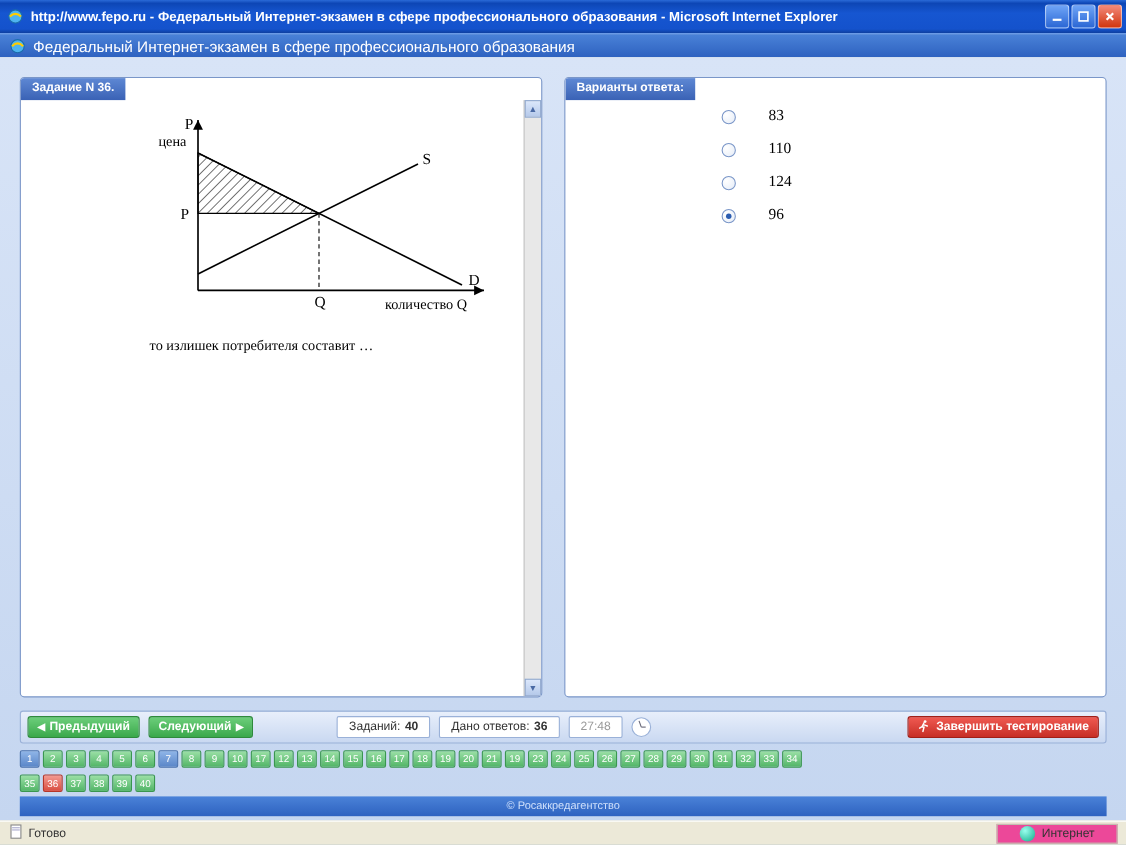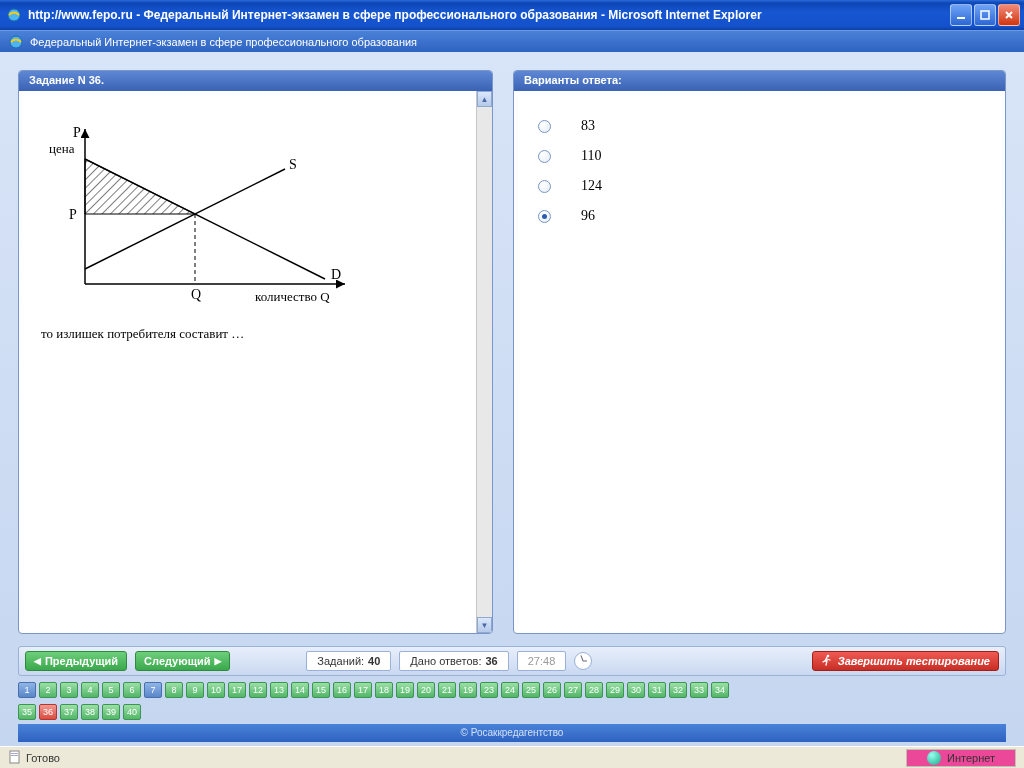--- a/index.html
+++ b/index.html
@@ -6,46 +6,46 @@
   html, body { margin:0; padding:0; font-family: Tahoma, Arial, sans-serif; font-size:11px; background:#5a7fb6; }
   .window { width:1024px; height:768px; display:flex; flex-direction:column; background:#ece9d8; }
   
   .xp-title { height:30px; background:linear-gradient(to bottom,#2a6ad8 0%,#0d46b5 10%,#1656d1 40%,#1452cc 88%,#0e3fa0 100%); display:flex; align-items:center; color:#fff; padding:0 4px 0 6px; font-weight:bold; font-size:12px; }
   .xp-title .ie-icon { width:16px; height:16px; margin-right:6px; display:inline-flex; align-items:center; justify-content:center;}
   .xp-title .spacer { flex:1; }
   .xp-btn { width:22px; height:22px; margin-left:2px; border-radius:3px; display:inline-flex; align-items:center; justify-content:center; color:#fff; font-weight:bold; font-family:Arial; border:1px solid rgba(255,255,255,.5); }
   .xp-min,.xp-max { background:linear-gradient(to bottom,#6fa5f7,#2b66d4); }
   .xp-close { background:linear-gradient(to bottom,#f28a7a,#d1350e); }
   
-  .subheader { height:22px; background:linear-gradient(to bottom,#4a82d8,#2e62c0); color:#fff; display:flex; align-items:center; padding-left:8px; font-size:11px; border-top:1px solid #6a9ae6; }
+  .subheader { height:22px; background:linear-gradient(to bottom,#4a82d8,#2e62c0); color:#fff; display:flex; align-items:center; padding-left:8px; font-size:14px; border-top:1px solid #6a9ae6; }
   .subheader .ie-icon{ width:16px; height:16px; margin-right:6px;}
   
   .app-body { flex:1; background:linear-gradient(to bottom,#d8e4f7,#c5d6f0); padding:18px 18px 4px 18px; display:flex; flex-direction:column; }
   .panels { flex:1; display:flex; gap:20px; }
-  .panel { background:#fff; border:1px solid #7a96c8; border-radius:4px; overflow:hidden; display:flex; flex-direction:column;}
+  .panel { background:#fff; border:1px solid #7a96c8; border-radius:4px; overflow:hidden; display:flex; }
   .panel-header { height:20px; background:linear-gradient(to bottom,#5e88d4,#3a62b5); color:#fff; font-weight:bold; padding:3px 10px 0 10px; font-size:11px;}
   .panel-q { width:475px; position:relative;}
   .panel-a { flex:1; }
   .panel-body { flex:1; padding:18px 22px; color:#000; font-size:13px; line-height:1.6; font-family:"Times New Roman",serif; position:relative; overflow:auto;}
   .scroll-ind { position:absolute; top:20px; right:0; bottom:0; width:16px; background:#e8e8e8; border-left:1px solid #c5c5c5;}
   .scroll-btn { height:16px; background:linear-gradient(#dbe7fb,#b5c9ea); border:1px solid #8fa8d0; display:flex; align-items:center; justify-content:center; color:#4a6aa5; font-size:8px;}
   .scroll-btn.bottom { position:absolute; bottom:0; left:0; right:0;}
   .q-text { margin-top:30px; margin-bottom:10px;}
   .q-text sub { font-size:10px;}
   .diagram { margin:10px 0 8px -6px;}
   .answers { padding:20px 24px;}
   .answers .row { display:flex; align-items:center; height:30px;}
   .answers .radio { width:13px; height:13px; border:1px solid #7a96c8; border-radius:50%; background:radial-gradient(circle at 30% 30%, #fff, #e5ecf7); margin-right:30px; display:inline-flex; align-items:center; justify-content:center;}
   .answers .radio.selected::after{ content:""; width:5px; height:5px; background:#2a5cb0; border-radius:50%;}
   .answers .lbl { font-family:"Times New Roman",serif; font-size:14px;}
   
   .toolbar { height:30px; background:linear-gradient(to bottom,#e8effb,#c9d8f1); border:1px solid #9ab1d8; border-radius:3px; margin-top:12px; display:flex; align-items:center; padding:0 6px; gap:8px;}
   .navbtn { height:20px; background:linear-gradient(to bottom,#6dcf7b,#3aa84b); border:1px solid #2e8a3c; border-radius:3px; color:#fff; font-weight:bold; font-size:11px; padding:0 8px; display:inline-flex; align-items:center; gap:4px; cursor:pointer;}
   .navbtn .tri { font-size:9px;}
-  .finishbtn { height:20px; background:linear-gradient(to bottom,#f05a52,#c72e26); border:1px solid #a01f18; border-radius:3px; color:#fff; font-weight:bold; font-size:11px; padding:0 8px; display:inline-flex; align-items:center; gap:5px; cursor:pointer; margin-left:auto;font-style:italic;}
+  .finishbtn { height:20px; background:linear-gradient(to bottom,#f05a52,#c72e26); border:1px solid #a01f18; border-radius:3px; color:#fff; font-weight:bold; font-size:11px; padding:0 8px; display:inline-flex; align-items:center; gap:5px; cursor:pointer; margin-left:auto;}
   .statbox { height:20px; background:#fff; border:1px solid #9ab1d8; border-radius:2px; padding:0 10px; display:inline-flex; align-items:center; font-size:11px; color:#333;}
   .statbox b{ margin-left:4px;}
   .timer { color:#999;}
   .clock-icon { width:18px; height:18px; border:1px solid #9ab1d8; border-radius:50%; background:#fff; position:relative;}
   .clock-icon::before{content:"";position:absolute;left:50%;top:50%;width:1px;height:6px;background:#667;transform-origin:bottom;transform:translate(-50%,-100%) rotate(-20deg);}
   .clock-icon::after{content:"";position:absolute;left:50%;top:50%;width:1px;height:4px;background:#667;transform-origin:bottom;transform:translate(-50%,-100%) rotate(90deg);}
   
   .qgrid { margin:6px 0 4px 0; display:flex; flex-wrap:wrap; gap:3px;}
   .qnum { width:18px; height:16px; background:linear-gradient(to bottom,#8fb5e8,#5a86c8); border:1px solid #4870ac; color:#fff; font-size:9px; display:inline-flex; align-items:center; justify-content:center; border-radius:2px; cursor:pointer;}
   .qnum.answered { background:linear-gradient(to bottom,#9be0a6,#52b567); border-color:#3a9650;}

